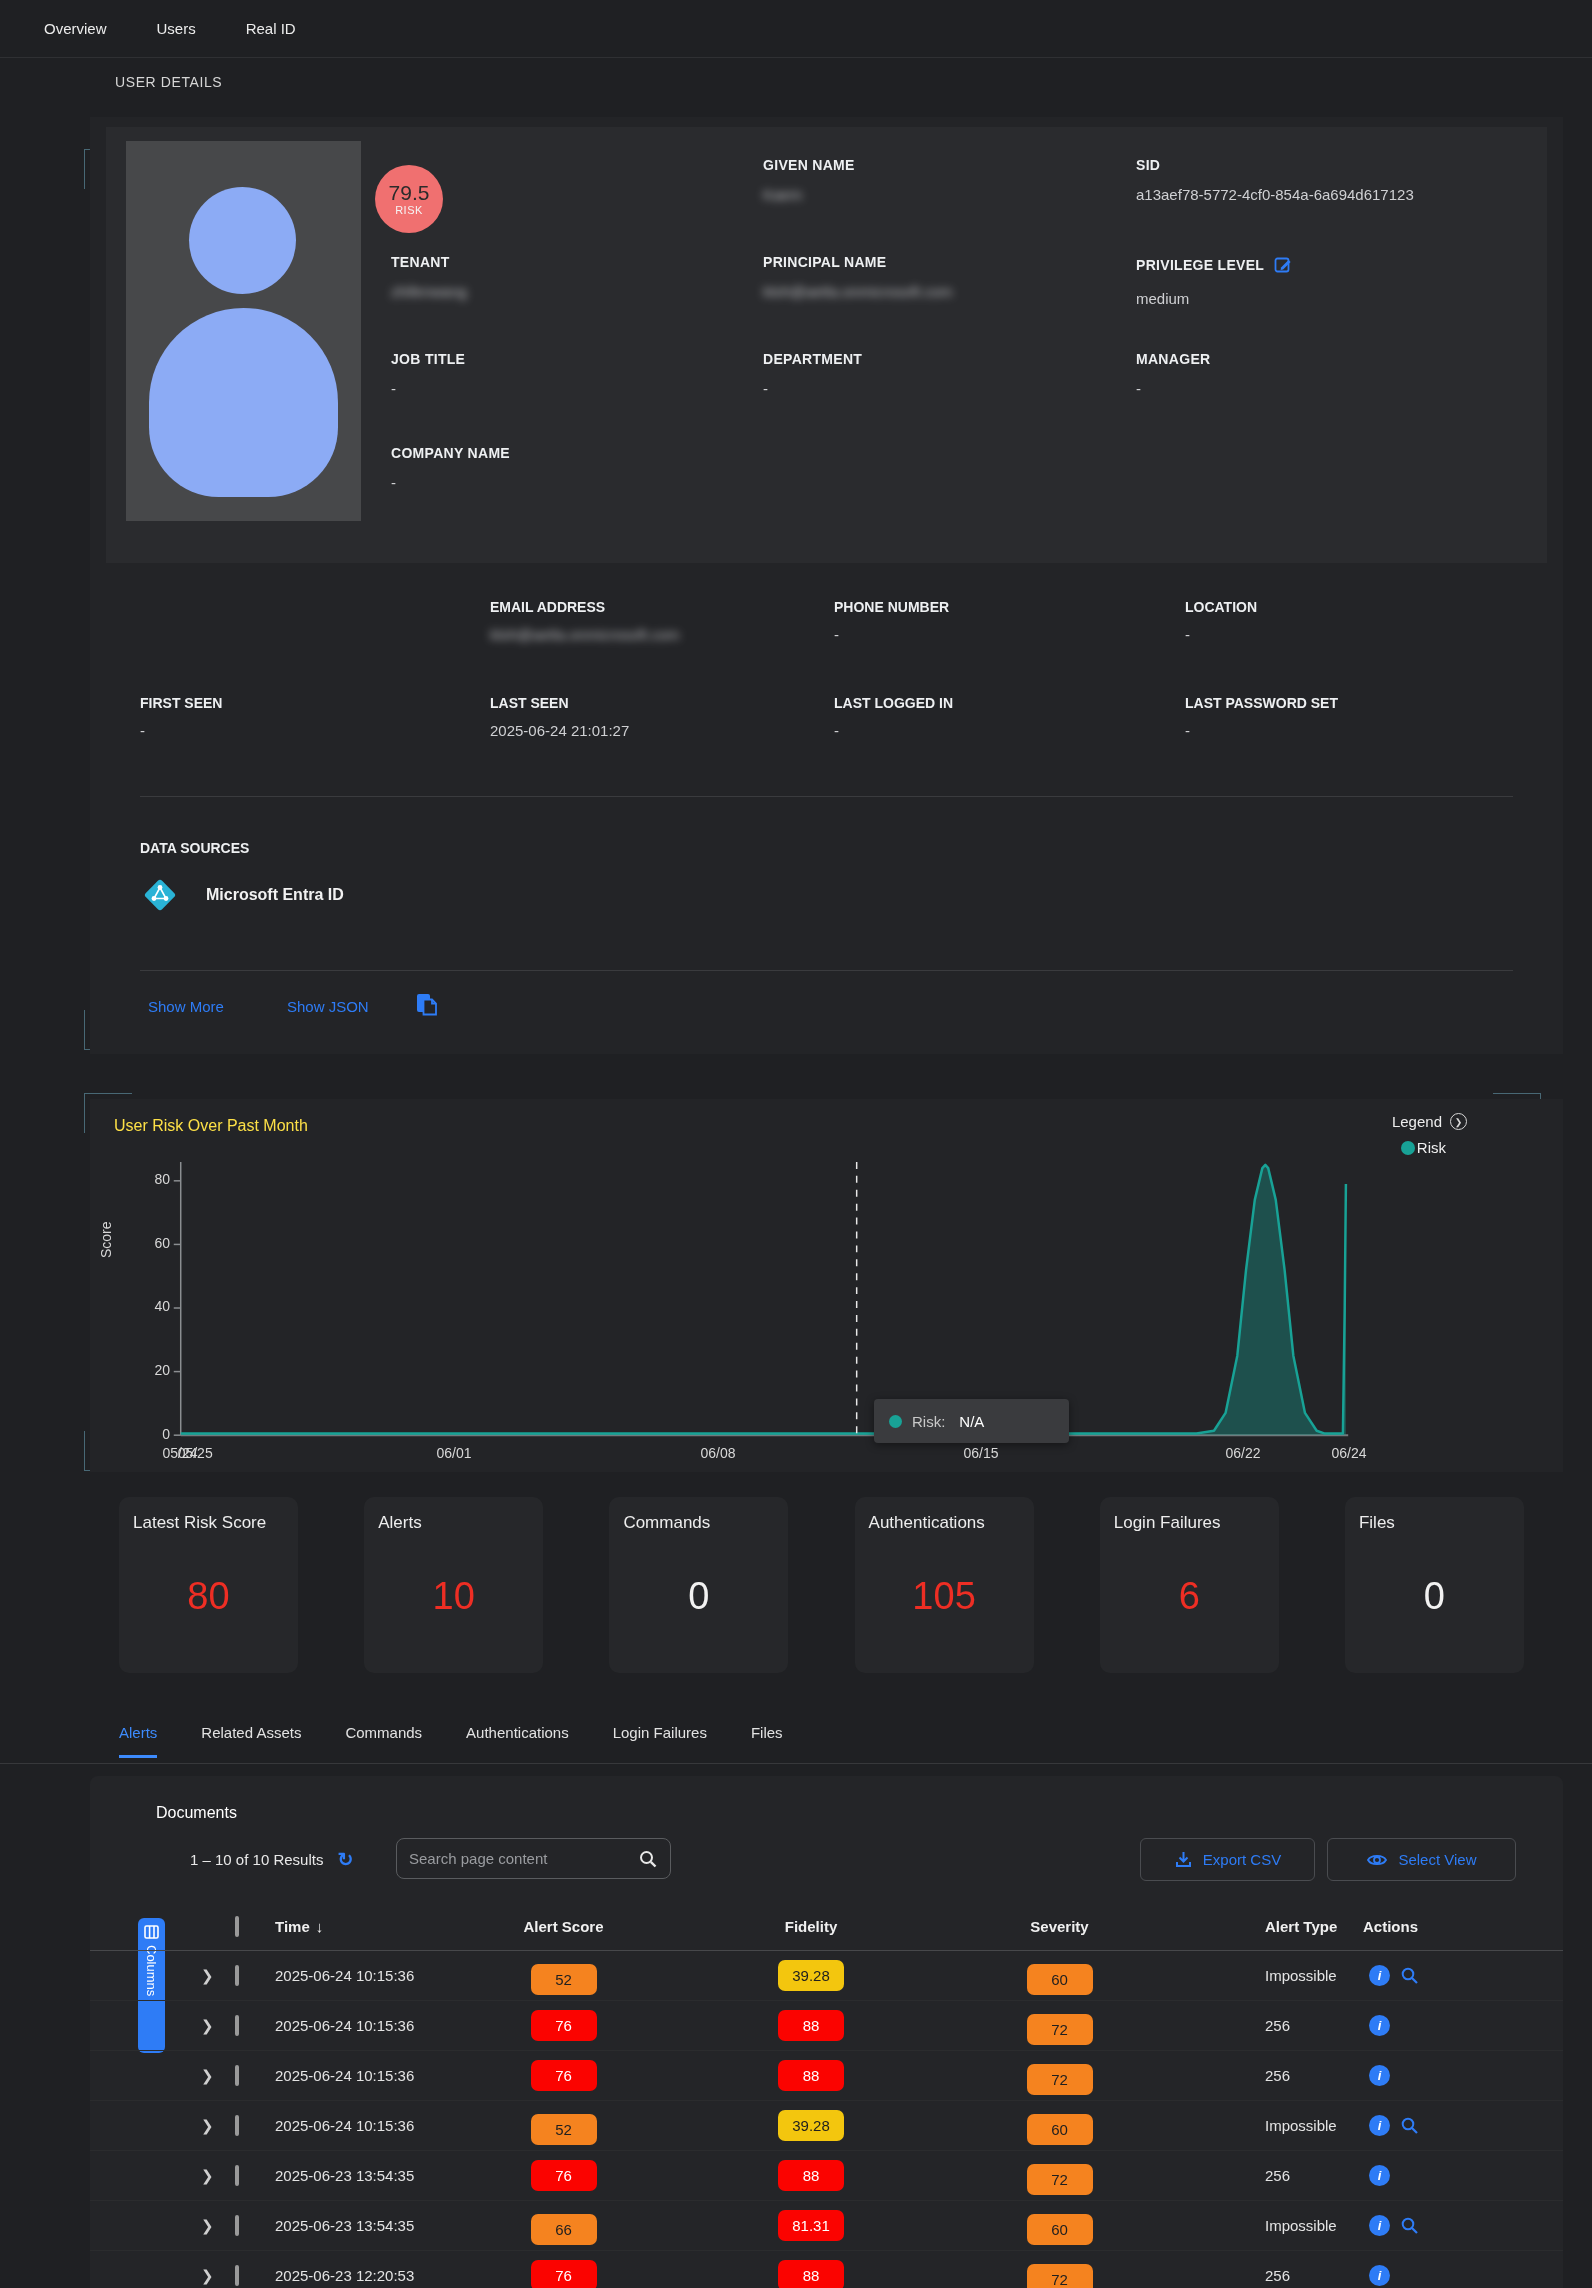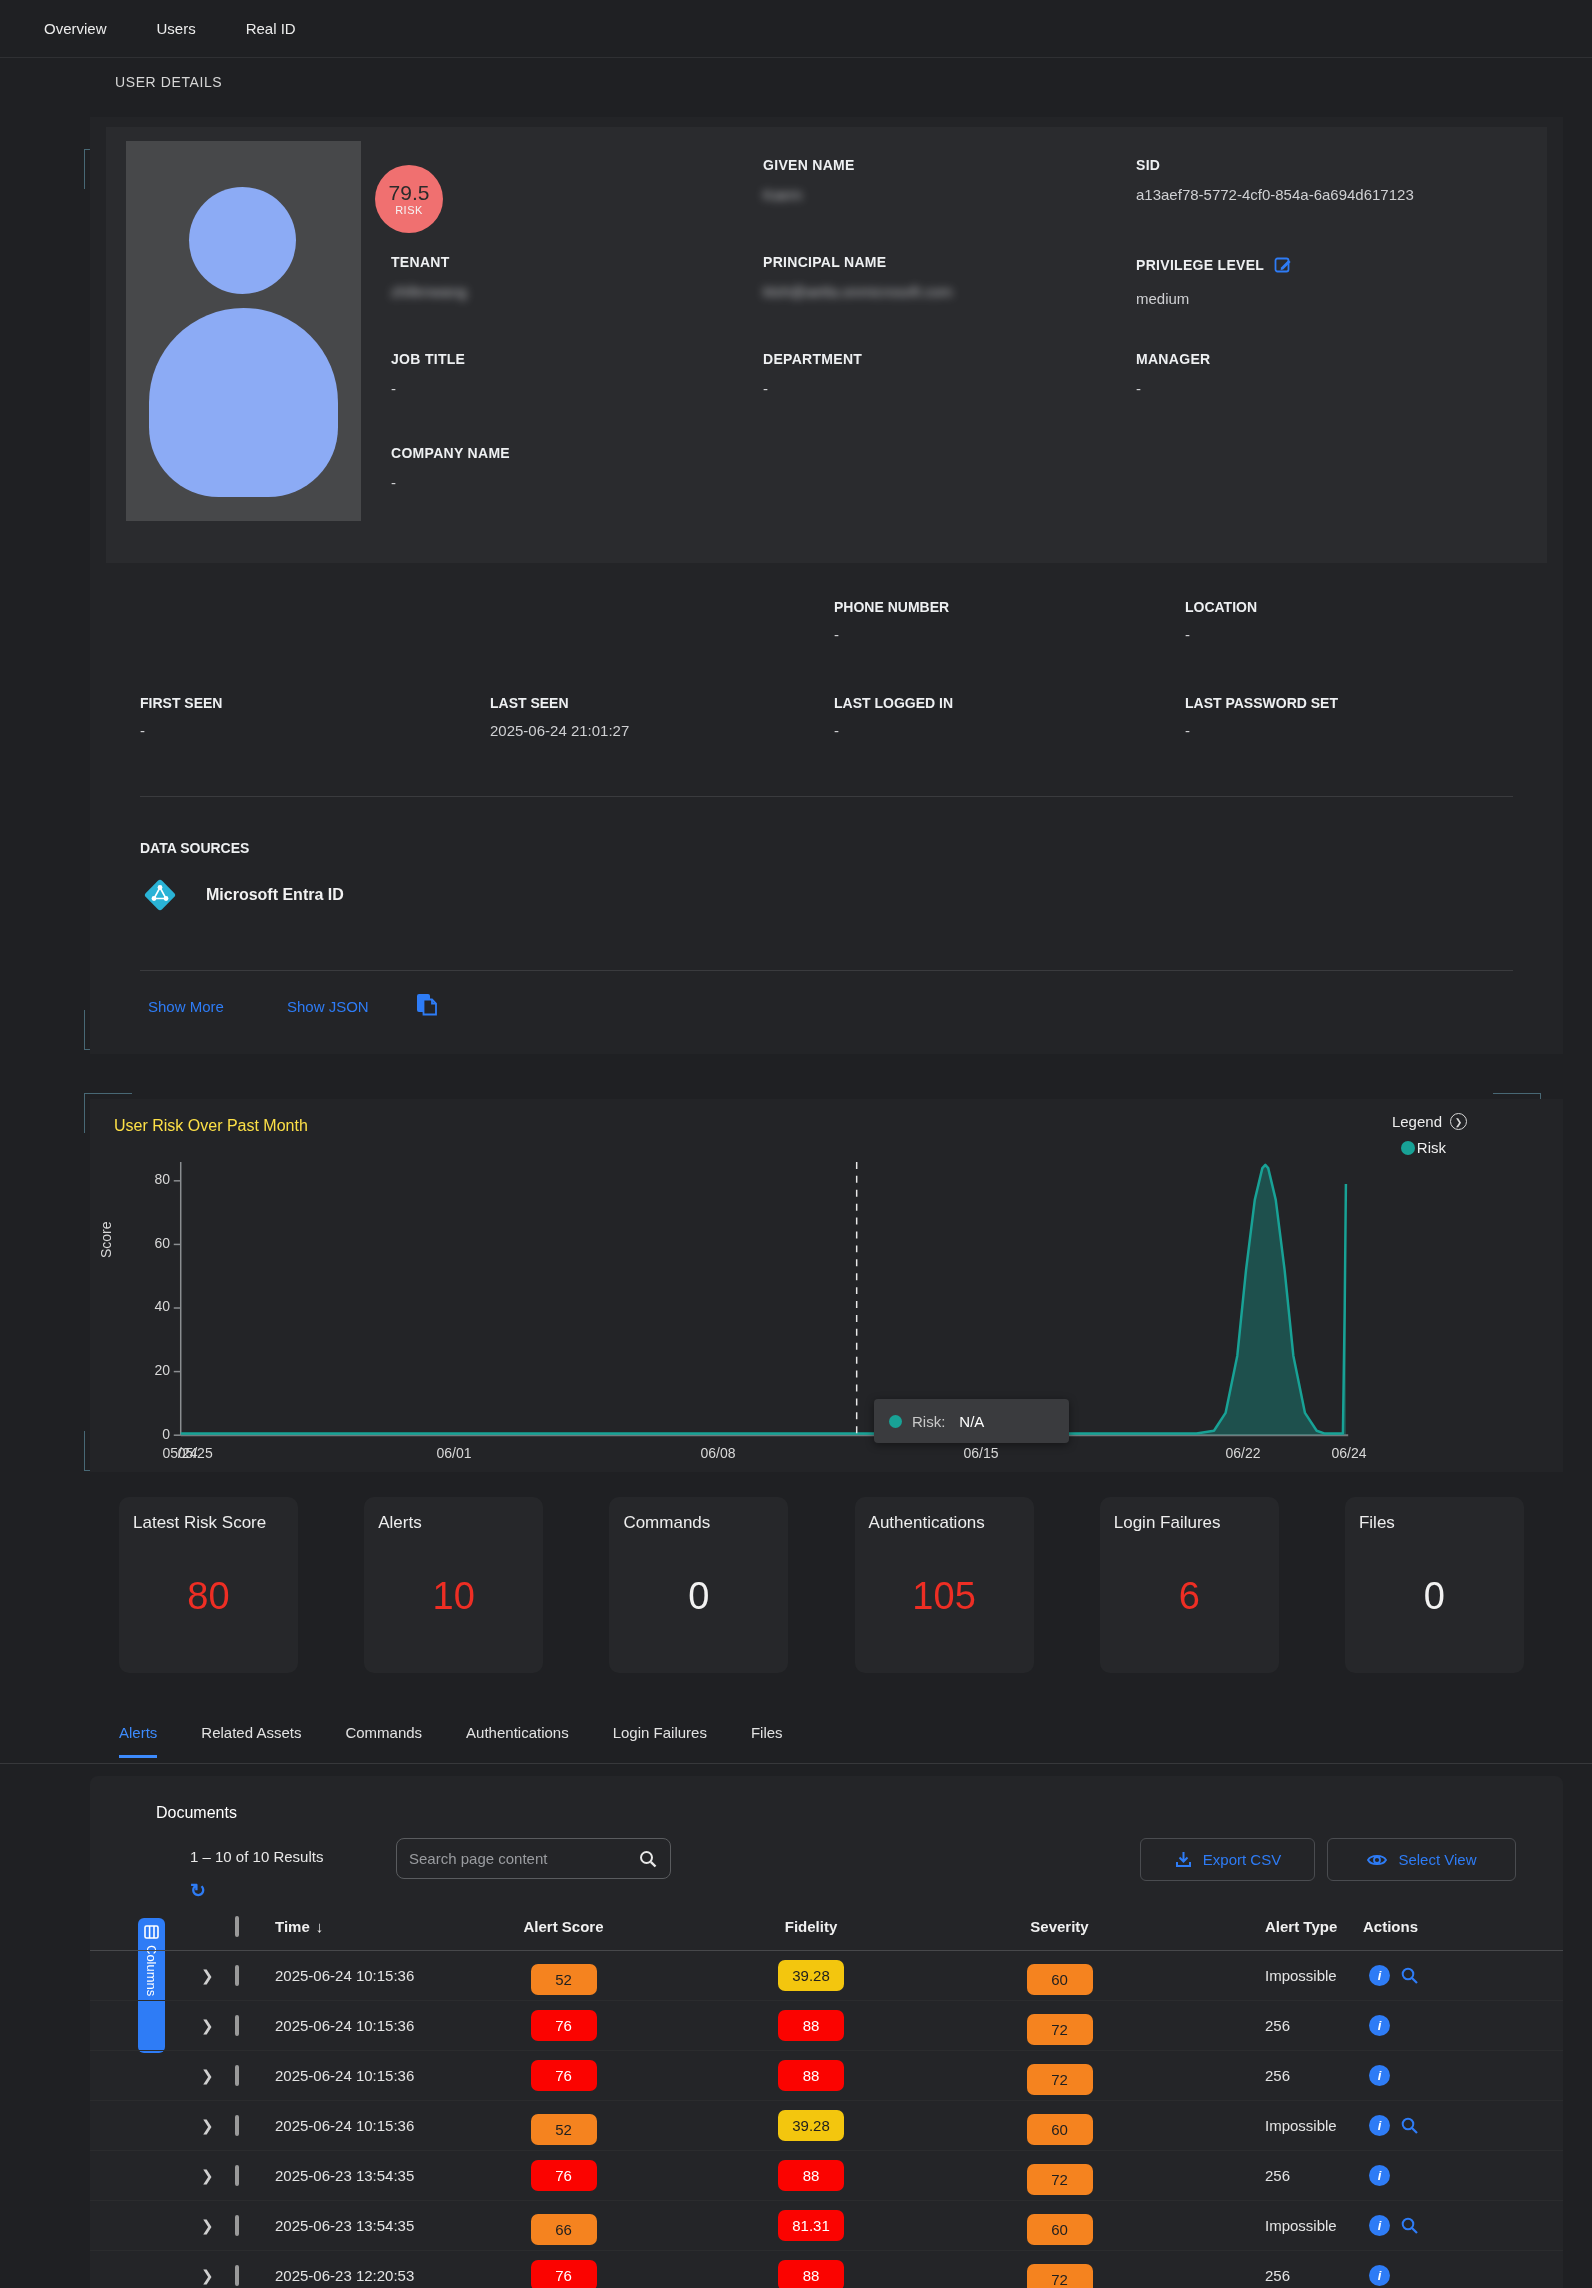--- a/index.html
+++ b/index.html
@@ -73,21 +73,21 @@
   .sval[data-color="red"] { color:#ee2e24; }
   .sval[data-color="white"] { color:#f2f2f2; }
   
   .tabs-row { position:absolute; left:0; top:1724px; width:1592px; height:40px; border-bottom:1px solid #37383b;
               display:flex; align-items:flex-start; padding-left:119px; gap:44px; }
   .tab { font-size:15px; color:#e2e2e2; padding-bottom:14px; cursor:pointer; }
   .tab.active { color:#3d8bfd; border-bottom:3px solid #3d8bfd; }
   
   .docs-card { position:absolute; left:90px; top:1776px; width:1473px; height:512px; background:#242528; border-radius:8px 8px 0 0; }
   .docs-title { position:absolute; left:66px; top:28px; font-size:16px; color:#ffffff; }
-  .results-row { position:absolute; left:100px; top:72px; display:flex; align-items:flex-start; gap:14px;flex-direction:column; }
+  .results-row { position:absolute; left:100px; top:72px; display:flex; align-items:center; gap:14px; }
   .results-txt { font-size:15px; color:#e8e8e8; }
   .refresh { color:#2e7cf6; font-size:19px; font-weight:bold; cursor:pointer; }
   .search-wrap { position:absolute; left:306px; top:62px; width:275px; height:41px; border:1px solid #5a5c5f;
                  border-radius:8px; display:flex; align-items:center; padding:0 12px; background:#242528; }
   .search-wrap input { flex:1; background:transparent; border:none; outline:none; color:#e8e8e8; font-size:15px;
                        font-family:"Liberation Sans", sans-serif; }
   .search-wrap input::placeholder { color:#9a9ca0; }
   .btn { position:absolute; top:62px; height:43px; border:1px solid #4a4c50; border-radius:6px; background:transparent;
          display:flex; align-items:center; justify-content:center; gap:10px; color:#2e7cf6; font-size:15px; cursor:pointer; }
   .btn-export { left:1050px; width:175px; }
@@ -205,20 +205,24 @@
     </div>
 
     <div class="fld" style="left:285px; top:318px;">
       <div class="lab">COMPANY NAME</div>
       <div class="val">
           <span>-</span>
         </div>
     </div>
   </div>
 
+  <div class="fld" style="left:400px; top:482px; width:338px;">
+    <div class="mid-lab">EMAIL ADDRESS</div>
+    <div class="mid-val blur">kloh@aetla.onmicrosoft.com</div>
+  </div>
   <div class="fld" style="left:744px; top:482px; width:338px;">
     <div class="mid-lab">PHONE NUMBER</div>
     <div class="mid-val">-</div>
   </div>
   <div class="fld" style="left:1095px; top:482px; width:338px;">
     <div class="mid-lab">LOCATION</div>
     <div class="mid-val">-</div>
   </div>
 
   <div class="fld" style="left:50px; top:578px; width:338px;">

